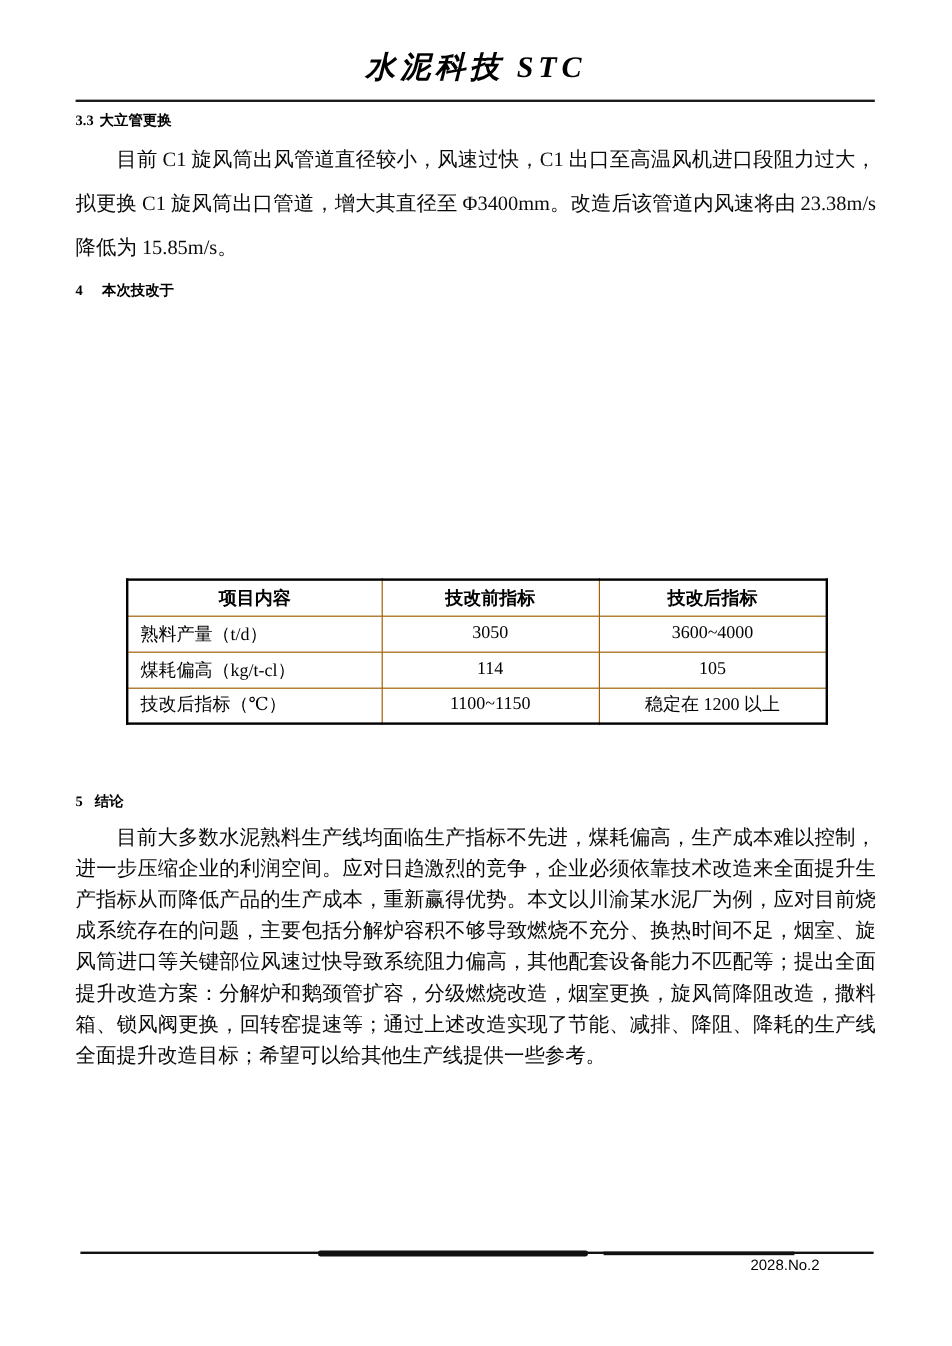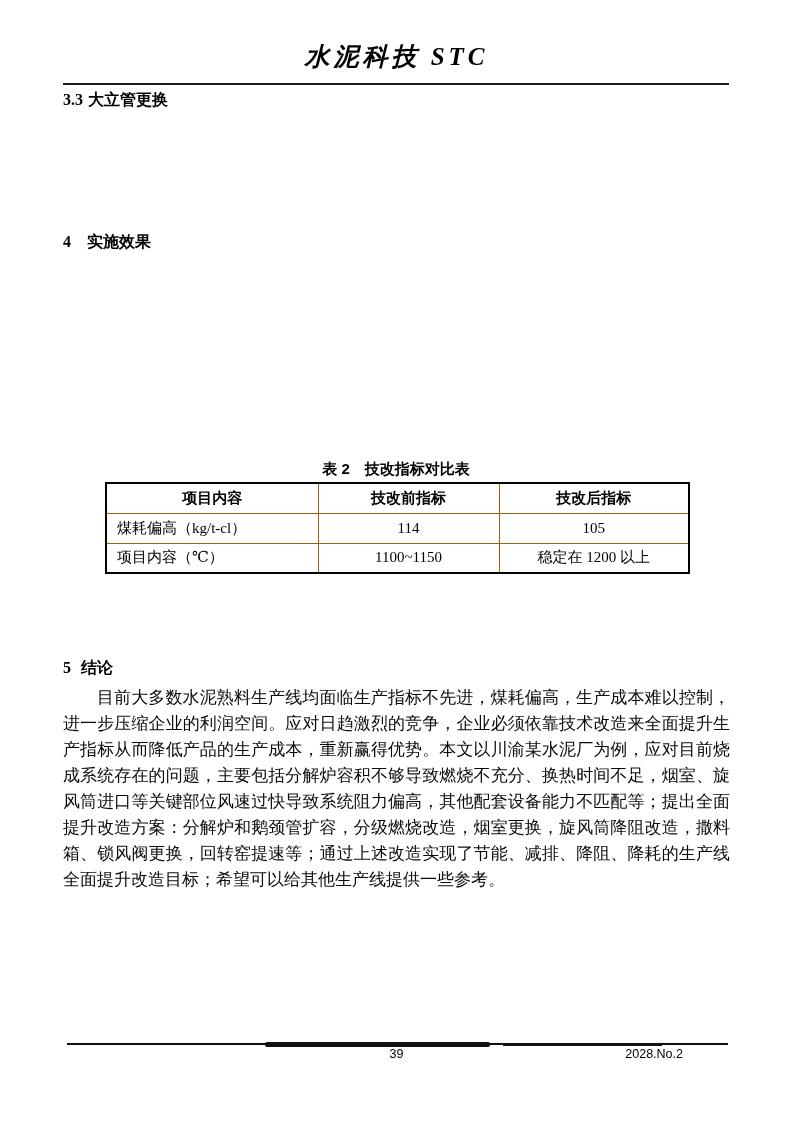--- a/index.html
+++ b/index.html
@@ -8,21 +8,21 @@
   .page { position:relative; width:793px; height:1122px; background:#fff; overflow:hidden; }
 
   
   .journal-title { position:absolute; top:42px; left:0; width:793px; text-align:center;
     font-size:25px; line-height:30px; font-style:italic; font-weight:700; letter-spacing:4px;
     font-family:"Liberation Serif","DejaVu Serif",serif; }
   .header-rule { position:absolute; top:83px; left:63px; width:666px; height:2px; background:#1c1c1c; }
 
   
   .heading { position:absolute; left:63px; font-family:"Liberation Sans","DejaVu Sans",sans-serif;
-    font-weight:700; font-size:16px; line-height:26px; }
+    font-weight:700; font-size:12px; line-height:26px; }
   .heading .h-num { font-family:"Liberation Serif","DejaVu Serif",serif; font-weight:700; }
   .h33 { top:87px; }
   .h33 .h-num { margin-right:5px; }
   .h4 { top:229px; }
   .h4 .h-num { margin-right:16px; }
   .h5 { top:655px; }
   .h5 .h-num { margin-right:10px; }
 
   
   .para { position:absolute; left:63px; width:667px; font-size:17px; text-align:justify;
@@ -55,58 +55,62 @@
 <body>
 
 <div class="page">
 
   <div class="journal-title">水泥科技 STC</div>
   <div class="header-rule"></div>
 
   <div class="heading h33">
     <span class="h-num">3.3</span><span class="h-title">大立管更换</span>
   </div>
+  <div class="para p1">目前 C1 旋风筒出风管道直径较小，风速过快，C1 出口至高温风机进口段阻力过大，拟更换 C1 旋风筒出口管道，增大其直径至 Φ3400mm。改造后该管道内风速将由 23.38m/s 降低为 15.85m/s。</div>
 
   <div class="heading h4">
-    <span class="h-num">4</span><span class="h-title">实施效果</span>
+    <span class="h-num">4</span><span class="h-title">本次技改于</span>
   </div>
 
-  <div class="table-caption">表 2　技改指标对比表</div>
 
   <div class="tbl-wrap">
     <table>
       <colgroup>
           <col class="c1">
           <col class="c2">
           <col class="c3">
         </colgroup>
       <thead>
         <tr>
           <th>项目内容</th>
           <th>技改前指标</th>
           <th>技改后指标</th>
         </tr>
       </thead>
       <tbody>
         <tr>
+          <td class="item">熟料产量（t/d）</td>
+          <td>3050</td>
+          <td>3600~4000</td>
+        </tr>
+        <tr>
           <td class="item">煤耗偏高（kg/t-cl）</td>
           <td>114</td>
           <td>105</td>
         </tr>
         <tr>
-          <td class="item">项目内容（℃）</td>
+          <td class="item">技改后指标（℃）</td>
           <td>1100~1150</td>
           <td>稳定在 1200 以上</td>
         </tr>
       </tbody>
     </table>
   </div>
 
   <div class="heading h5">
     <span class="h-num">5</span><span class="h-title">结论</span>
   </div>
   <div class="para p3">目前大多数水泥熟料生产线均面临生产指标不先进，煤耗偏高，生产成本难以控制，进一步压缩企业的利润空间。应对日趋激烈的竞争，企业必须依靠技术改造来全面提升生产指标从而降低产品的生产成本，重新赢得优势。本文以川渝某水泥厂为例，应对目前烧成系统存在的问题，主要包括分解炉容积不够导致燃烧不充分、换热时间不足，烟室、旋风筒进口等关键部位风速过快导致系统阻力偏高，其他配套设备能力不匹配等；提出全面提升改造方案：分解炉和鹅颈管扩容，分级燃烧改造，烟室更换，旋风筒降阻改造，撒料箱、锁风阀更换，回转窑提速等；通过上述改造实现了节能、减排、降阻、降耗的生产线全面提升改造目标；希望可以给其他生产线提供一些参考。</div>
 
   <div class="footer-rule"></div>
-  <div class="footer-page-number">39</div>
   <div class="footer-issue">2028.No.2</div>
 
 </div>
 
 </body></html>

